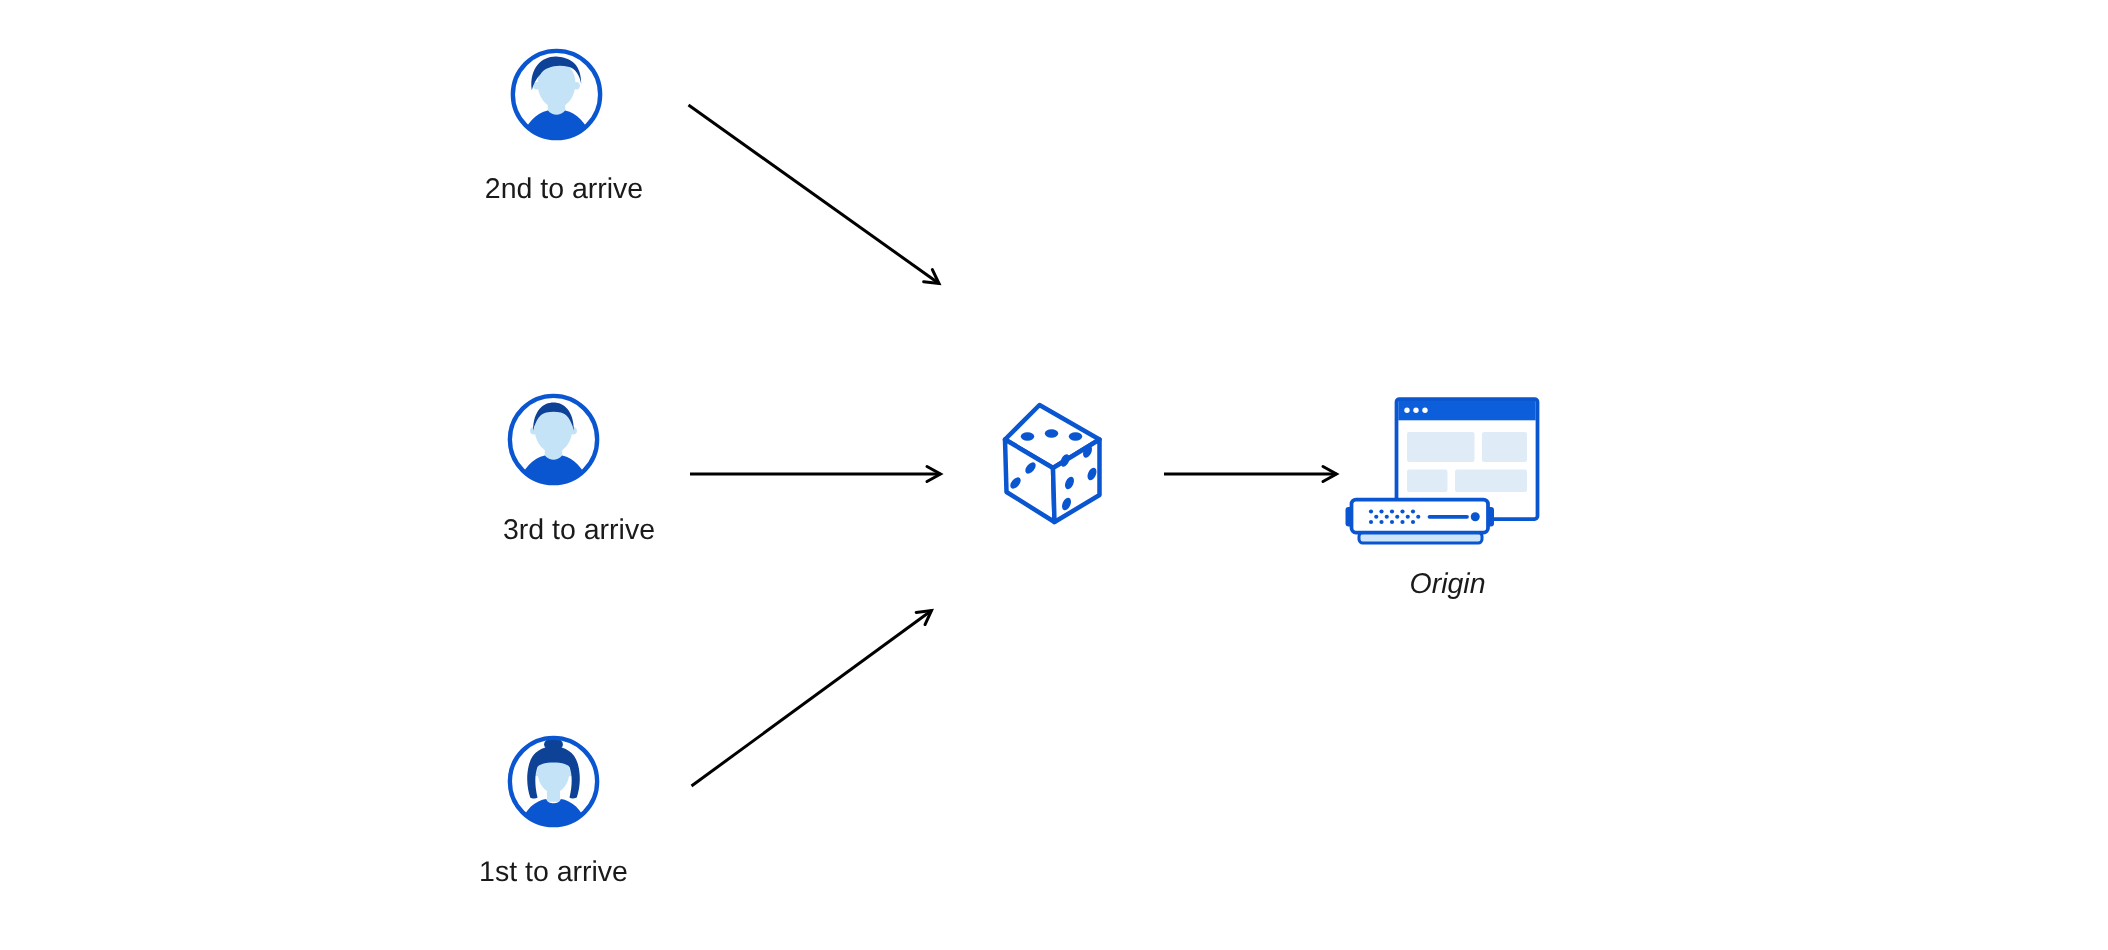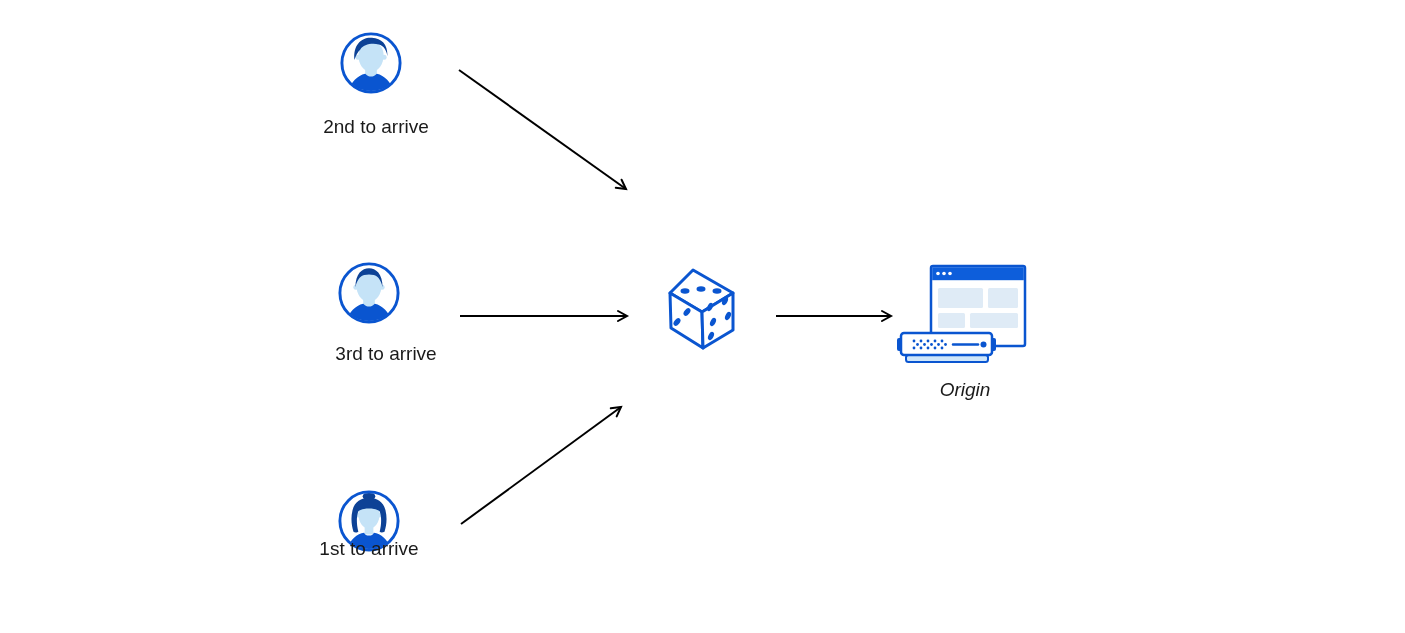--- a/index.html
+++ b/index.html
@@ -97,21 +97,21 @@
         <circle class="f-face" cx="21.5" cy="27" r="2.4"></circle>
         <circle class="f-face" cx="44.5" cy="27" r="2.4"></circle>
         <path class="f-face" d="M28.5,30 h9 v17 h-9 z"></path>
         <path class="f-face" d="M33,13 C40,13 44,19 44,26 C44,34 39,41 33,41 C27,41 22,34 22,26 C22,19 26,13 33,13 Z"></path>
         <path class="f-navy" d="M17,44 C15,38 14,30 16,22 C18,13 25,9 33,9 C41,9 48,13 50,22 C52,30 51,38 49,44 C47,45 45,45 44,44 C46,36 46,28 44,23 C41,19 25,19 22,23 C20,28 20,36 22,44 C21,45 18,45 17,44 Z"></path>
         <path class="f-blue" d="M10,66 C11,54 20,46 28,45 C29,49 37,49 38,45 C46,46 55,54 56,66 Z"></path>
       </g>
       <circle cx="33" cy="33" r="30" fill="none" stroke="var(--blue)" stroke-width="3"></circle>
     </svg>
   </div>
-  <div class="label" style="left:369px;top:538px;">1st to arrive</div>
+  <div class="label" style="left:369px;top:571px;">1st to arrive</div>
 
   <div class="node" style="left:665px;top:264px;">
     <svg width="74" height="88" viewBox="0 0 74 88">
       <g stroke-linejoin="round">
         <path class="st" stroke-width="3" d="M28,6 L68,29 L37,48 L5,29 Z"></path>
         <path class="st" stroke-width="3" d="M5,29 L37,48 L38,84 L6,64 Z"></path>
         <path class="st" stroke-width="3" d="M37,48 L68,29 L68,66 L38,84 Z"></path>
       </g>
       <g class="f-blue">
         <ellipse cx="20" cy="27" rx="4.5" ry="2.8"></ellipse>

